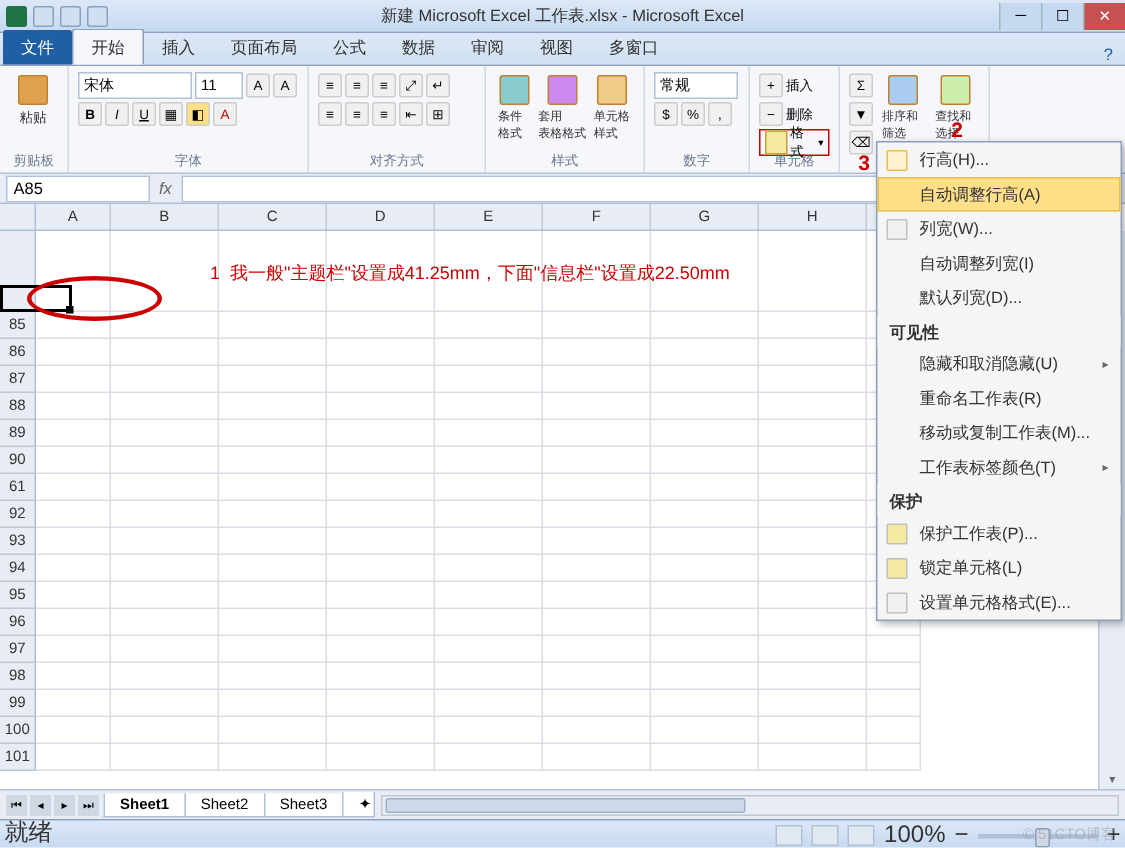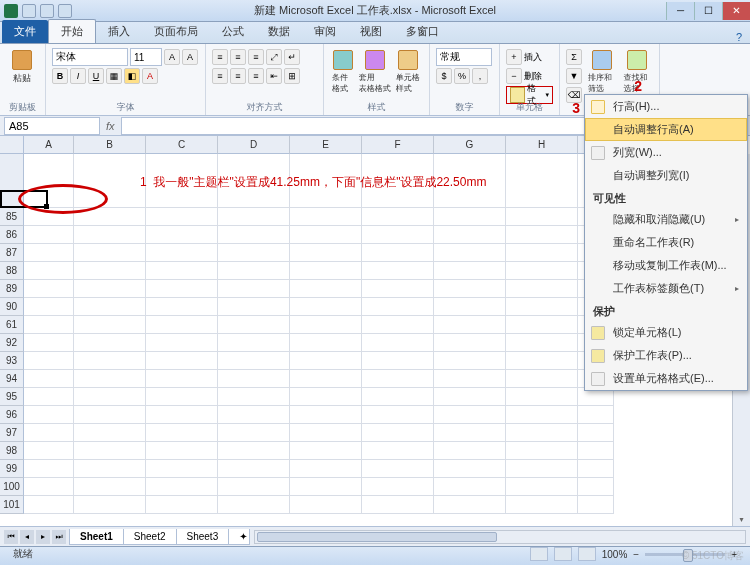--- a/index.html
+++ b/index.html
@@ -74,21 +74,21 @@
     .scroll-arrow { height: 14px; display: flex; align-items: center; justify-content: center; font-size: 8px; color: #666; }
     
     .sheet-tabs { height: 20px; background: #e8edf5; border-top: 1px solid #b0c0d8; display: flex; align-items: center; }
     .sheet-nav { display: flex; padding: 0 4px; gap: 2px; }
     .sheet-nav-btn { width: 14px; height: 14px; background: #d0d8e4; font-size: 8px; display: flex; align-items: center; justify-content: center; }
     .sheet-tab { padding: 2px 10px; background: #fff; border: 1px solid #b0c0d8; border-top: none; font-size: 10px; margin-left: -1px; }
     .sheet-tab.active { background: #fff; font-weight: bold; }
     .hscroll { flex: 1; height: 14px; background: #e8edf5; margin: 0 4px; border: 1px solid #c0c8d4; position: relative; }
     .hscroll-thumb { position: absolute; left: 2px; top: 1px; bottom: 1px; width: 240px; background: #cdd8e8; border: 1px solid #a0b0c8; border-radius: 2px; }
     
-    .status-bar { height: 20px; background: linear-gradient(#dce8f7, #c5d9f1); border-top: 1px solid #8ba0bc; display: flex; align-items: flex-start; padding: 0 13px; font-size: 10px; color: #333; }
+    .status-bar { height: 20px; background: linear-gradient(#dce8f7, #c5d9f1); border-top: 1px solid #8ba0bc; display: flex; align-items: flex-end; padding: 0 3px; font-size: 16px; color: #333; }
     .status-right { margin-left: auto; display: flex; align-items: center; gap: 6px; }
     .view-btn { width: 18px; height: 14px; background: #e0e8f0; border: 1px solid #b0c0d8; }
     .zoom-slider { width: 80px; height: 3px; background: #b0c0d8; position: relative; }
     .zoom-slider::after { content: ''; position: absolute; left: 38px; top: -4px; width: 8px; height: 11px; background: #d0d8e4; border: 1px solid #8ba0bc; border-radius: 2px; }
     .watermark { position: absolute; bottom: 2px; right: 6px; color: #999; font-size: 10px; opacity: 0.5; }
   </style>
 </head>
 <body>
 
 <div class="titlebar">
@@ -266,43 +266,46 @@
   <div class="dm-item highlighted">
       <span>自动调整行高(A)</span>
     </div>
   <div class="dm-item">
       <div class="dm-icon"></div>
       <span>列宽(W)...</span>
     </div>
   <div class="dm-item">
       <span>自动调整列宽(I)</span>
     </div>
+  <div class="dm-item">
+      <span>默认列宽(D)...</span>
+    </div>
   <div class="dm-section">可见性</div>
   <div class="dm-item">
       <span>隐藏和取消隐藏(U)</span>
       <span class="arrow">▸</span>
     </div>
   <div class="dm-item">
       <span>重命名工作表(R)</span>
     </div>
   <div class="dm-item">
       <span>移动或复制工作表(M)...</span>
     </div>
   <div class="dm-item">
       <span>工作表标签颜色(T)</span>
       <span class="arrow">▸</span>
     </div>
   <div class="dm-section">保护</div>
   <div class="dm-item">
       <div class="dm-icon lock"></div>
+      <span>保护工作表(P)...</span>
+    </div>
+  <div class="dm-item">
+      <div class="dm-icon lock"></div>
       <span>锁定单元格(L)</span>
-    </div>
-  <div class="dm-item">
-      <div class="dm-icon lock"></div>
-      <span>保护工作表(P)...</span>
     </div>
   <div class="dm-item">
       <div class="dm-icon"></div>
       <span>设置单元格格式(E)...</span>
     </div>
 </div>
 
 <div class="red-num" style="top:100px; right:170px">3</div>
 
 <div class="formula-bar">

